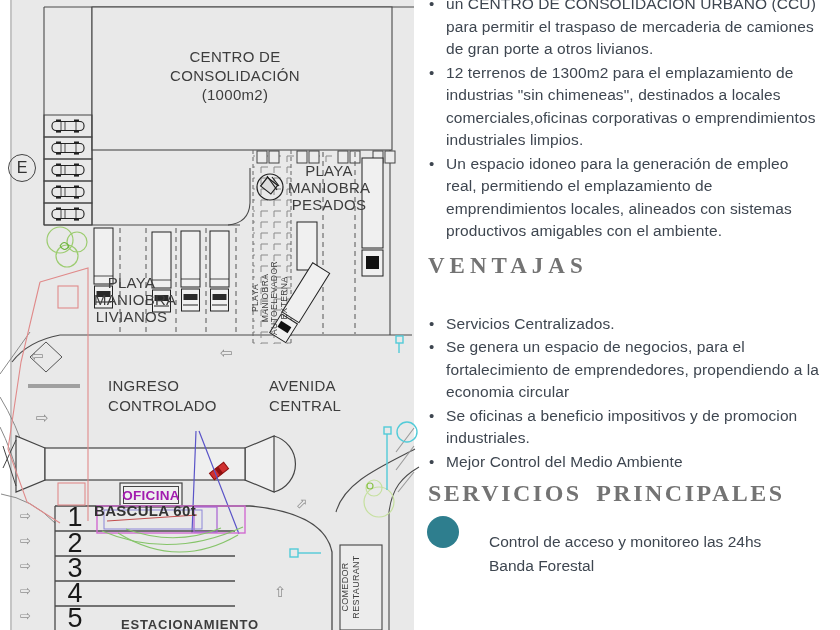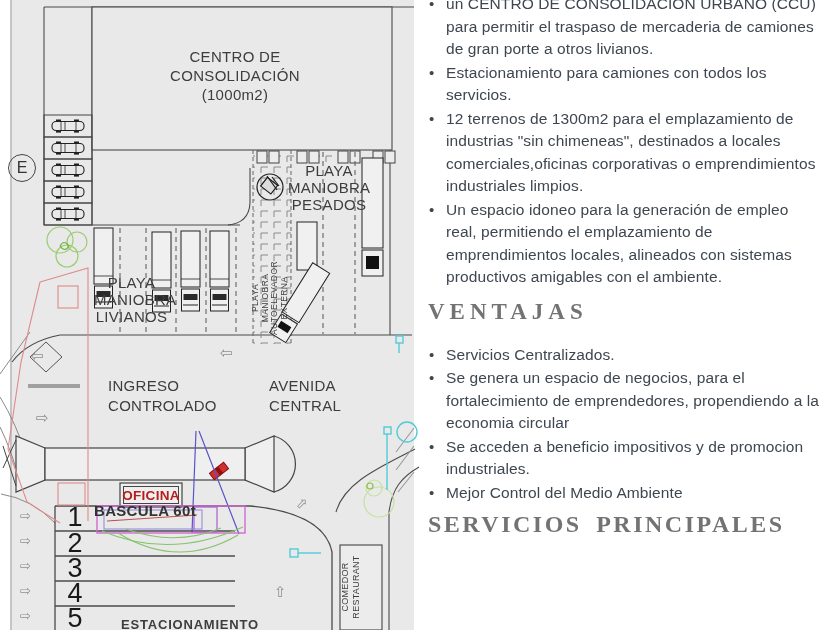--- a/index.html
+++ b/index.html
@@ -22,21 +22,21 @@
   .panel{position:absolute;left:420px;top:0;width:420px;height:630px;overflow:hidden;
          background:#fff;color:#3e4650;padding:0 20px 0 8px;box-sizing:border-box;}
   .panel-inner{margin-top:-7px;}
   ul.blist{list-style:none;margin:0;padding:0;}
   ul.blist li{position:relative;padding-left:18px;margin:0 0 1px 0;font-size:15.5px;
               line-height:22.5px;letter-spacing:.1px;font-weight:500;}
   ul.blist li::before{content:"•";position:absolute;left:1px;top:0;font-size:15px;color:#3e4650;}
   h2.sect{font-family:"Liberation Serif",serif;color:#737373;font-weight:700;margin:8px 0 0 0;
           font-size:23px;letter-spacing:5px;line-height:30px;}
   h2.sect.wide{letter-spacing:2.5px;margin-top:5px;word-spacing:6px;font-size:24px;}
-  ul.blist.second{margin-top:17px;}
+  ul.blist.second{margin-top:32px;}
   .service-row{display:flex;margin-top:8px;align-items:flex-start;}
   .service-dot{width:32px;height:32px;border-radius:50%;background:#2e7e8e;flex:0 0 32px;margin-left:-1px;}
   .service-text{margin-left:30px;margin-top:14px;font-size:15.5px;line-height:24px;font-weight:500;}
 </style>
 </head>
 <body>
 
 <div class="stage">
 
   <div class="plan-bg"></div>
@@ -243,21 +243,21 @@
 LIVIANOS</div>
   <div class="plabel vert" style="left:216px;top:278px;width:110px;height:40px;font-size:8.5px;line-height:9.5px;letter-spacing:.4px;">PLAYA
 MANIOBRA
 AUTOELEVADOR
 EXTERNA</div>
   <div class="plabel" style="left:108px;top:376px;width:110px;text-align:left;font-size:15px;line-height:20px;">INGRESO
 CONTROLADO</div>
   <div class="plabel" style="left:269px;top:376px;width:75px;text-align:left;font-size:15px;line-height:20px;">AVENIDA
 CENTRAL</div>
   <div class="plabel" style="left:45px;top:454px;width:200px;font-size:15px;font-weight:600;color:#333;margin-top:48px;">BASCULA 60t</div>
-  <div class="plabel" style="left:120px;top:487px;width:62px;font-size:13.5px;font-weight:600;color:#b91c1c;">OFICINA</div>
+  <div class="plabel" style="left:120px;top:487px;width:62px;font-size:13.5px;font-weight:600;color:#a21caf;">OFICINA</div>
   <div class="plabel" style="left:105px;top:616px;width:170px;font-size:13px;font-weight:700;letter-spacing:.8px;">ESTACIONAMIENTO</div>
   <div class="plabel vert" style="left:318px;top:566px;width:85px;height:42px;font-size:9px;line-height:11px;">COMEDOR
 RESTAURANT</div>
   <div class="e-circle">E</div>
 
   <div class="lane-num" style="top:504px;">1</div>
   <div class="lane-num" style="top:530px;">2</div>
   <div class="lane-num" style="top:555px;">3</div>
   <div class="lane-num" style="top:580px;">4</div>
   <div class="lane-num" style="top:605px;">5</div>
@@ -270,32 +270,38 @@
   <span class="arr" style="left:20px;top:558px;font-size:13px;">⇨</span>
   <span class="arr" style="left:20px;top:583px;font-size:13px;">⇨</span>
   <span class="arr" style="left:20px;top:608px;font-size:13px;">⇨</span>
   <span class="arr" style="left:274px;top:585px;">⇧</span>
   <span class="arr rotm45" style="left:296px;top:496px;font-size:14px;">⇨</span>
 
   <div class="panel">
     <div class="panel-inner">
       <ul class="blist">
         <li>un CENTRO DE CONSOLIDACIÓN URBANO (CCU) para permitir el traspaso de mercaderia de camiones de gran porte a otros livianos.</li>
-        <li>Estacionamiento para camiones con todos los servicios.</li>
         <li>12 terrenos de 1300m2 para el emplazamiento de industrias "sin chimeneas", destinados a locales comerciales,oficinas corporativas o emprendimientos industriales limpios.</li>
         <li>Un espacio idoneo para la generación de empleo real, permitiendo el emplazamiento de emprendimientos locales, alineados con sistemas productivos amigables con el ambiente.</li>
       </ul>
 
       <h2 class="sect">VENTAJAS</h2>
 
       <ul class="blist second">
         <li>Servicios Centralizados.</li>
         <li>Se genera un espacio de negocios, para el fortalecimiento de emprendedores, propendiendo a la economia circular</li>
-        <li>Se acceden a beneficio impositivos y de promocion industriales.</li>
+        <li>Se oficinas a beneficio impositivos y de promocion industriales.</li>
         <li>Mejor Control del Medio Ambiente</li>
       </ul>
 
       <h2 class="sect wide">SERVICIOS PRINCIPALES</h2>
 
+      <div class="service-row">
+        <div class="service-dot"></div>
+        <div class="service-text">
+          <div>Control de acceso y monitoreo las 24hs</div>
+          <div>Banda Forestal</div>
+        </div>
+      </div>
     </div>
   </div>
 
 </div>
 
 </body></html>

